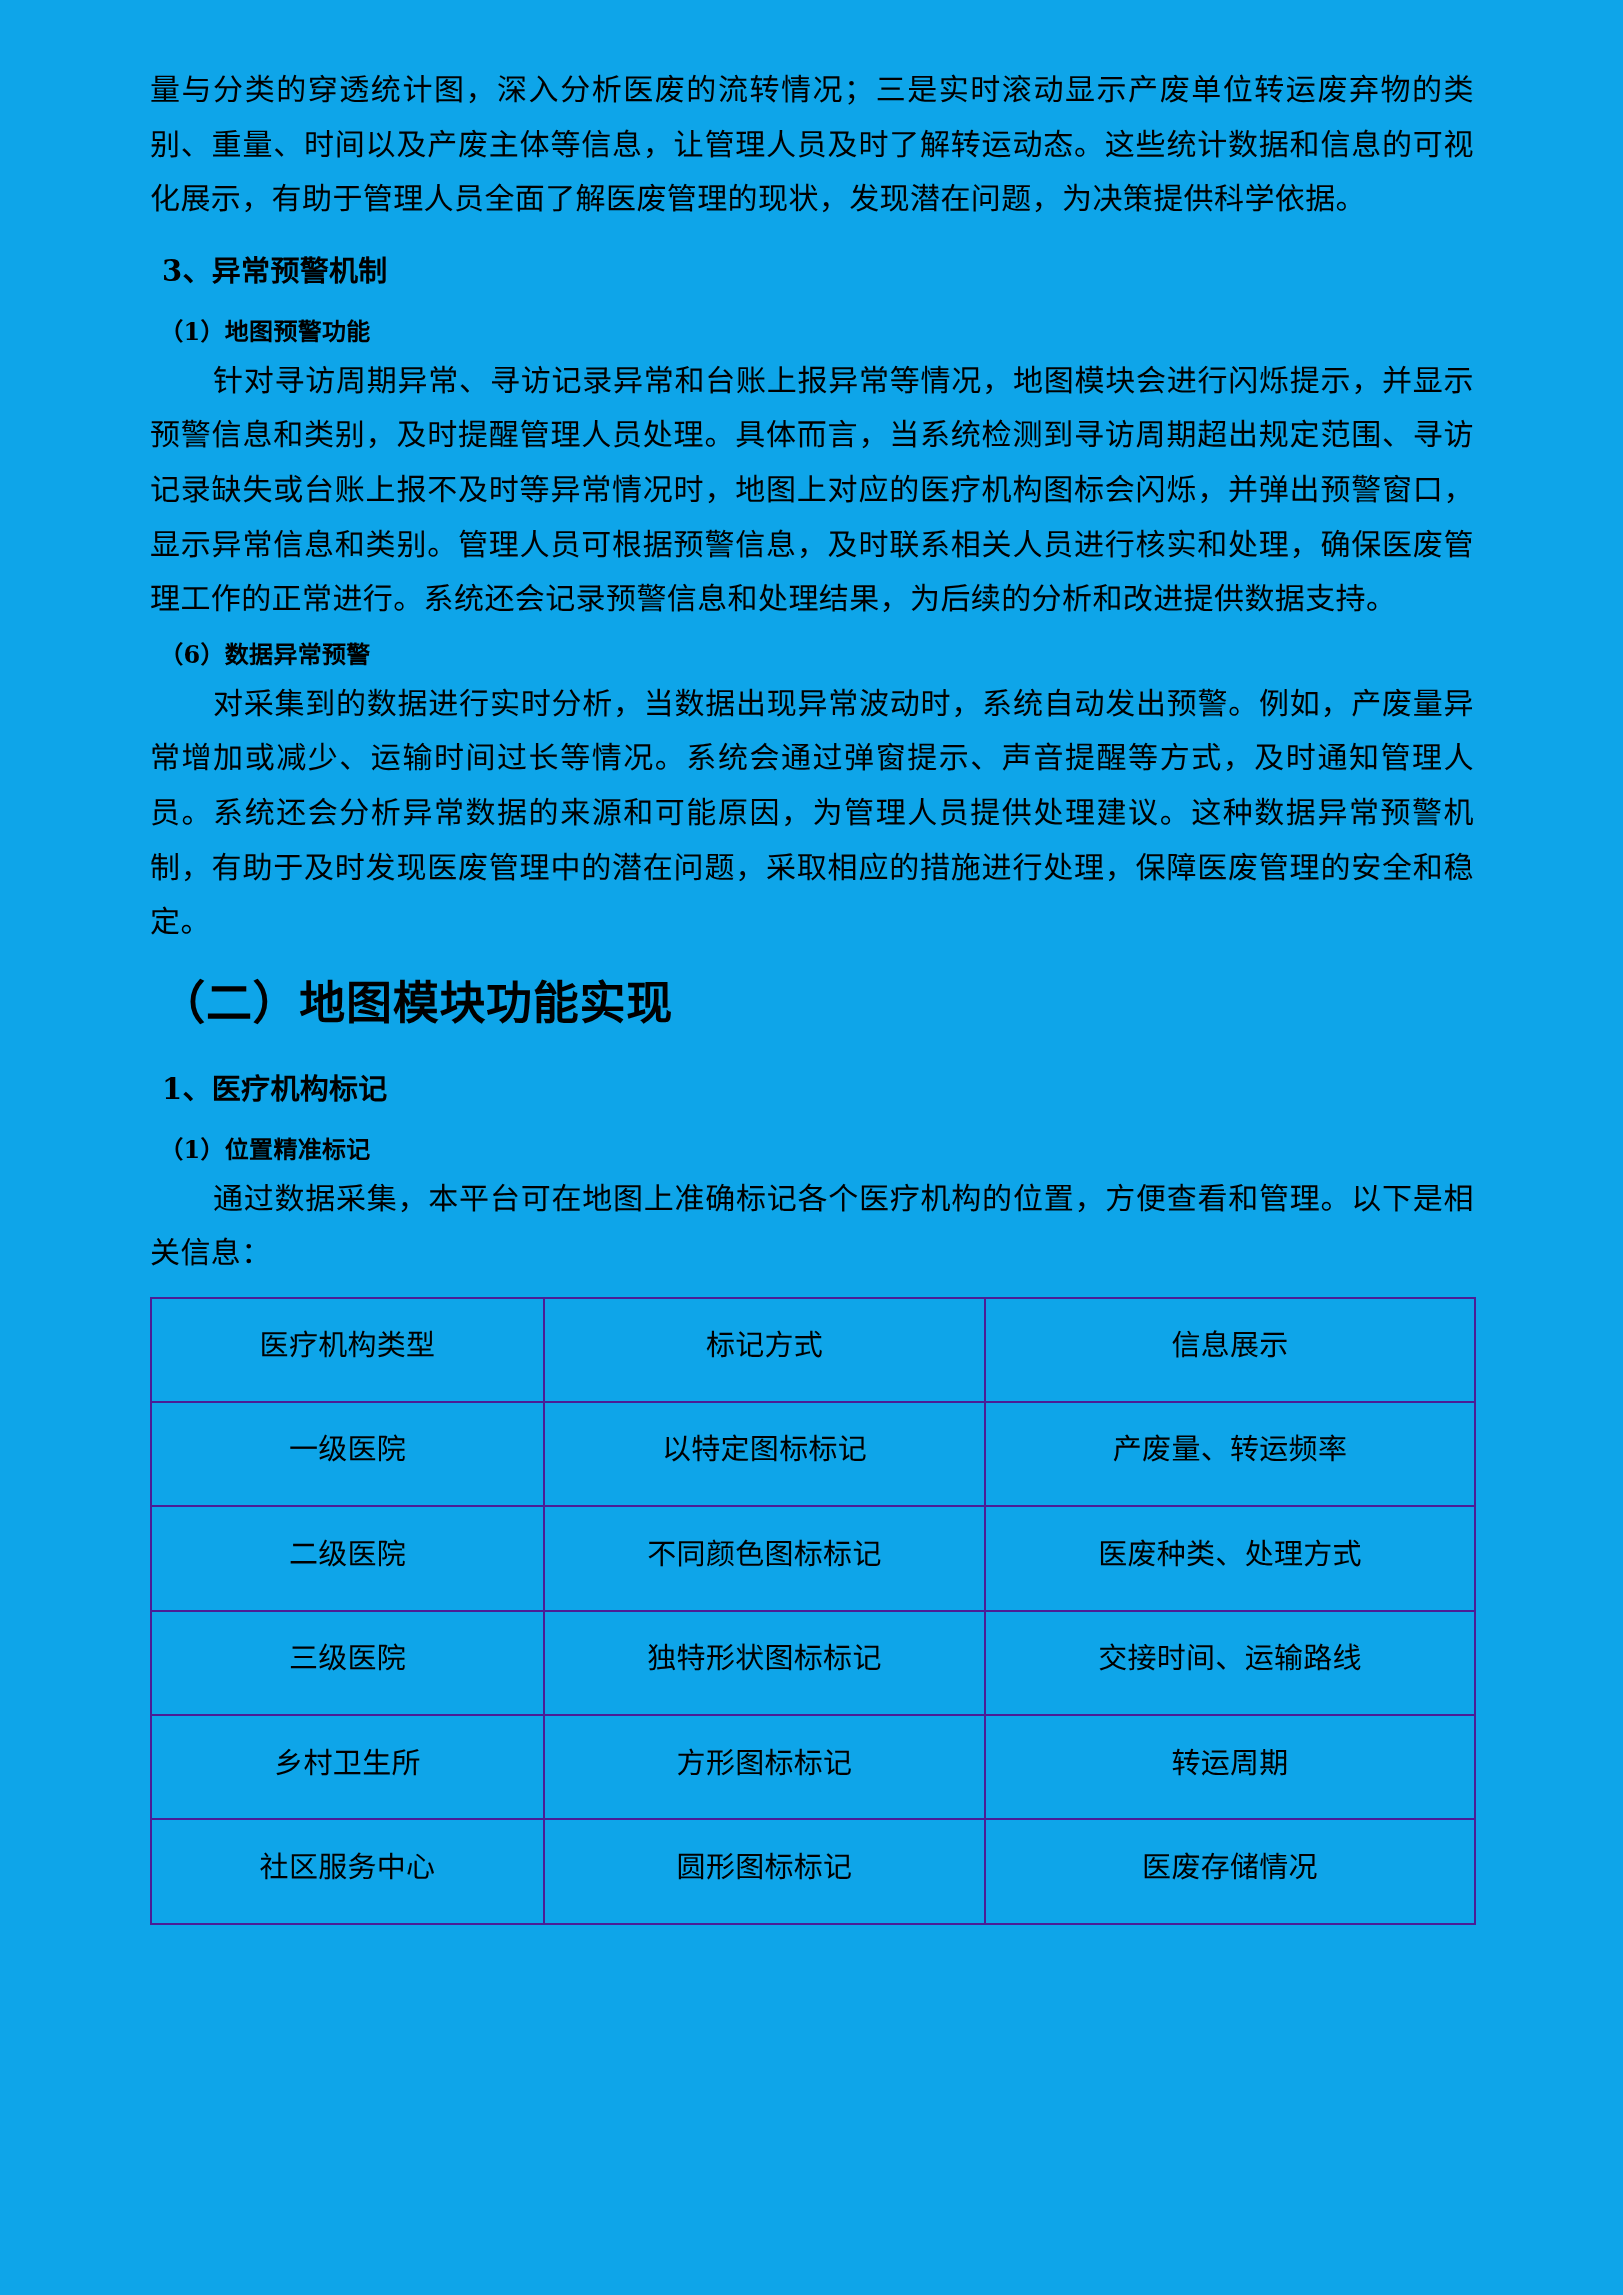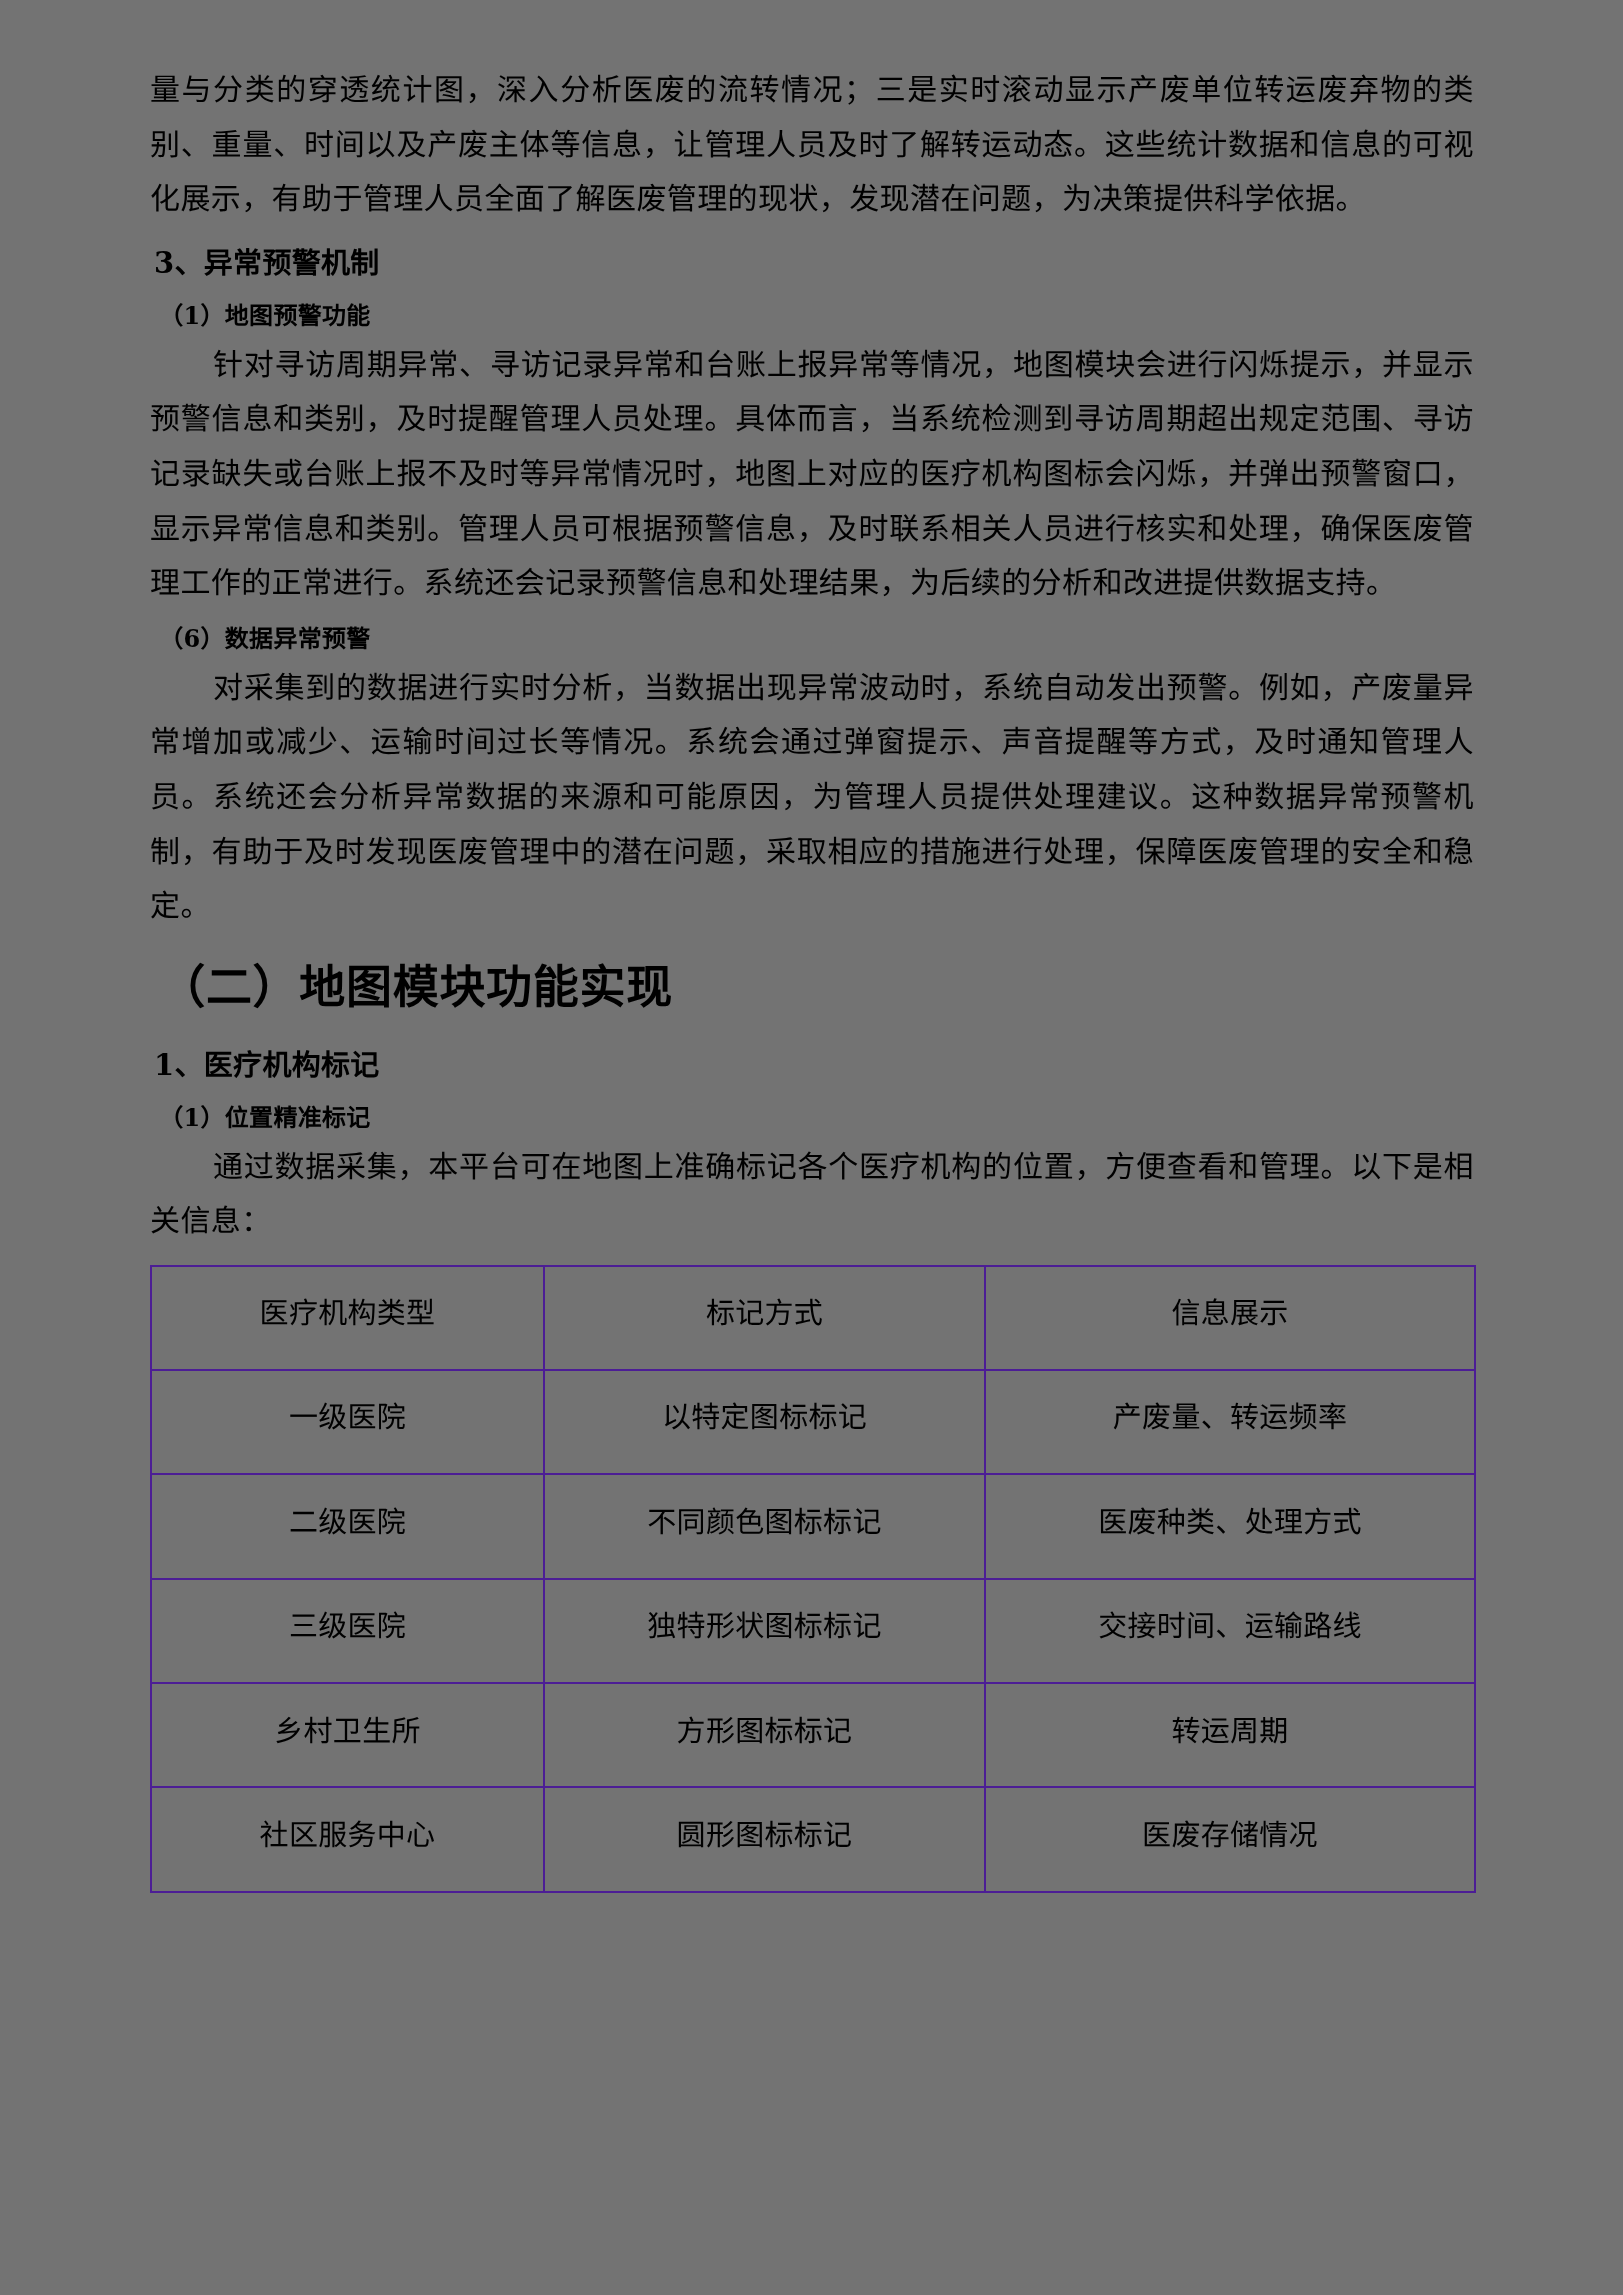--- a/index.html
+++ b/index.html
@@ -9,21 +9,21 @@
     background: #ffffff;
   }
   body {
     font-family: "DejaVu Serif", "Liberation Serif", serif;
     color: #000000;
   }
   .page {
     position: relative;
     width: 1623px;
     height: 2295px;
-    background: #737373;
+    background: #0ea5e9;
     box-sizing: border-box;
     padding: 63px 150px 0 150px;
     overflow: hidden;
   }
   .content {
     width: 1324px;
   }
 
   
   .para {
@@ -37,21 +37,21 @@
   }
   .para.indent {
     text-indent: 63px;
   }
 
   
   .h-num {
     font-size: 29px;
     font-weight: bold;
     line-height: 1.82;
-    margin: 4px;
+    margin: 12px;
     letter-spacing: 0.3px;
   }
   .h-paren {
     font-size: 24px;
     font-weight: bold;
     line-height: 1.82;
     margin: 0;
     padding-left: 9.2px;
     letter-spacing: 0.3px;
   }

